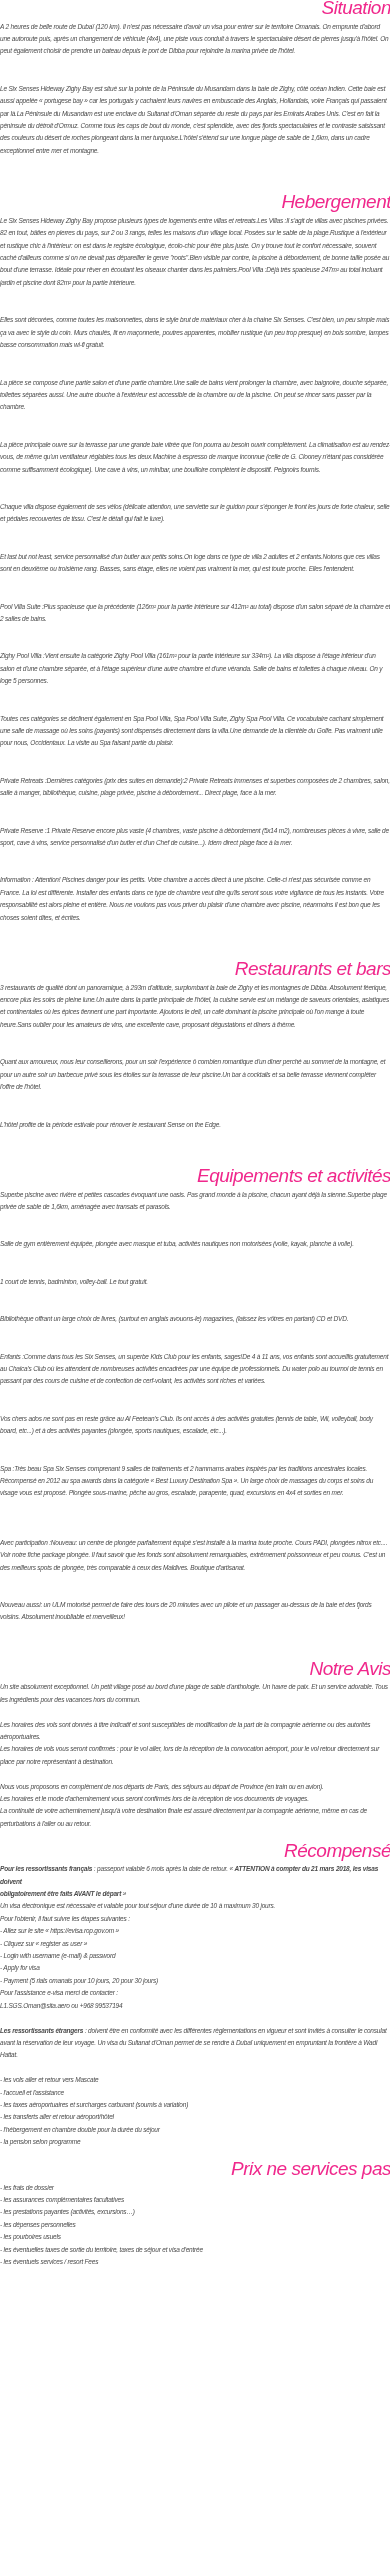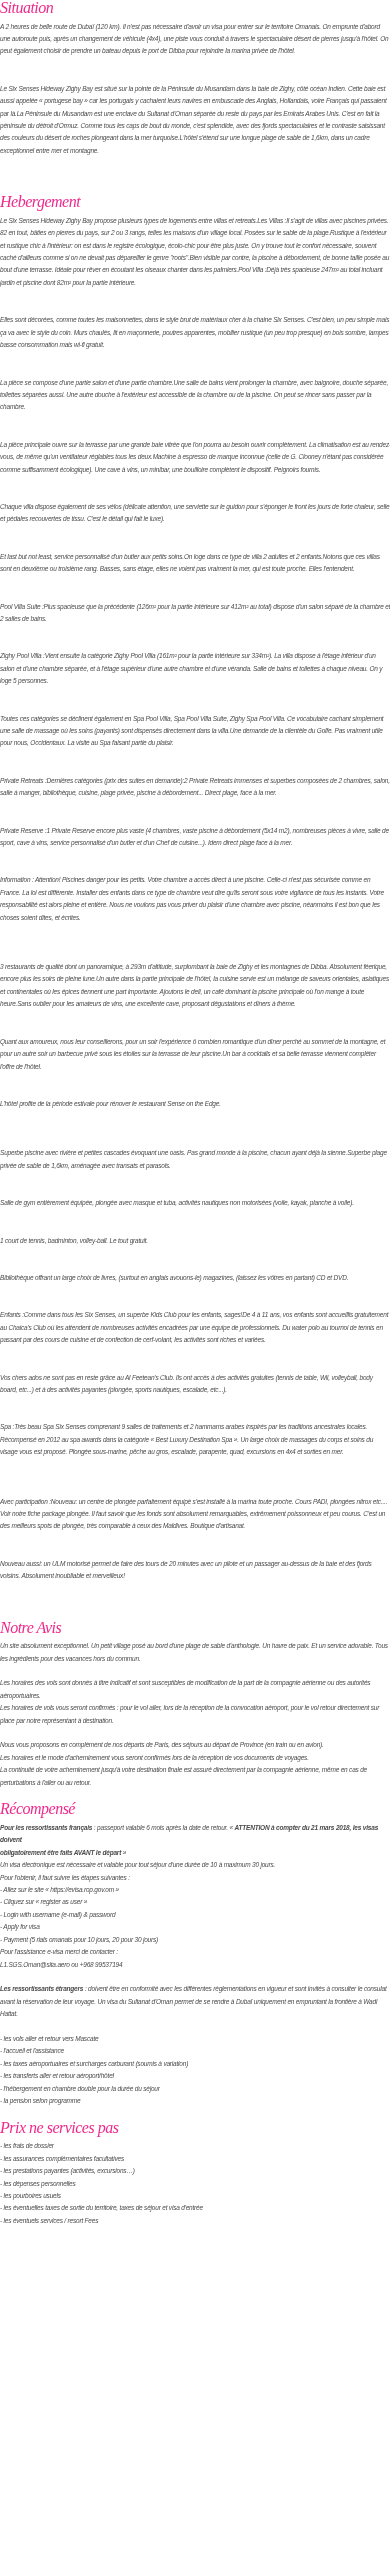--- a/index.html
+++ b/index.html
@@ -3,28 +3,29 @@
 <meta charset="utf-8">
 <style>
   html, body { margin: 0; padding: 0; background: #ffffff; }
   body {
     width: 391px;
     font-family: "Liberation Sans", sans-serif;
     color: #4a4a4a;
   }
   .page { padding: 0 0 0 0; }
   h2.section-title {
-    font-family: Liberation Serif, serif;
+    font-family: Liberation Sans, sans-serif;
     font-style: italic;
     font-weight: normal;
     color: #f0288c;
-    font-size: 16px;
+    font-size: 19px;
     letter-spacing: -0.5px;
     margin: 0 0 4.1px 0;
     line-height: 16.5px;
+    text-align: right;
   }
   p.para {
     font-style: italic;
     font-size: 6.5px;
     line-height: 12.4px;
     letter-spacing: -0.2px;
     margin: 0;
     color: #4a4a4a;
   }
   .gap-lg { height: 37px; }
@@ -73,30 +74,32 @@
     <p class="para">Private Retreats :Dernières catégories (prix des suites en demande):2 Private Retreats immenses et superbes composées de 2 chambres, salon, salle à manger, bibliothèque, cuisine, plage privée, piscine à débordement... Direct plage, face à la mer.</p>
     <div class="gap-md"></div>
     <p class="para">Private Reserve :1 Private Reserve encore plus vaste (4 chambres, vaste piscine à débordement (5x14 m2), nombreuses pièces à vivre, salle de sport, cave à vins, service personnalisé d'un butler et d'un Chef de cuisine...). Idem direct plage face à la mer.</p>
     <div class="gap-md"></div>
     <p class="para">Information : Attention! Piscines danger pour les petits. Votre chambre a accès direct à une piscine. Celle-ci n'est pas sécurisée comme en France. La loi est différente. Installer des enfants dans ce type de chambre veut dire qu'ils seront sous votre vigilance de tous les instants. Votre responsabilité est alors pleine et entière. Nous ne voulons pas vous priver du plaisir d'une chambre avec piscine, néanmoins il est bon que les choses soient dites, et écrites.</p>
   </section>
 
   <div class="gap-lg"></div>
 
   <section class="section">
+    <h2 class="section-title">Restaurants et bars</h2>
     <p class="para">3 restaurants de qualité dont un panoramique, à 293m d'altitude, surplombant la baie de Zighy et les montagnes de Dibba. Absolument féerique, encore plus les soirs de pleine lune.Un autre dans la partie principale de l'hôtel, la cuisine servie est un mélange de saveurs orientales, asiatiques et continentales où les épices tiennent une part importante. Ajoutons le deli, un café dominant la piscine principale où l'on mange à toute heure.Sans oublier pour les amateurs de vins, une excellente cave, proposant dégustations et dîners à thème.</p>
     <div class="gap-md"></div>
     <p class="para">Quant aux amoureux, nous leur conseillerons, pour un soir l'expérience ô combien romantique d'un dîner perché au sommet de la montagne, et pour un autre soir un barbecue privé sous les étoiles sur la terrasse de leur piscine.Un bar à cocktails et sa belle terrasse viennent compléter l'offre de l'hôtel.</p>
     <div class="gap-md"></div>
     <p class="para">L'hôtel profite de la période estivale pour rénover le restaurant Sense on the Edge.</p>
   </section>
 
   <div class="gap-lg"></div>
 
   <section class="section">
+    <h2 class="section-title">Equipements et activités</h2>
     <p class="para">Superbe piscine avec rivière et petites cascades évoquant une oasis. Pas grand monde à la piscine, chacun ayant déjà la sienne.Superbe plage privée de sable de 1,6km, aménagée avec transats et parasols.</p>
     <div class="gap-md"></div>
     <p class="para">Salle de gym entièrement équipée, plongée avec masque et tuba, activités nautiques non motorisées (voile, kayak, planche à voile).</p>
     <div class="gap-md"></div>
     <p class="para">1 court de tennis, badminton, volley-ball. Le tout gratuit.</p>
     <div class="gap-md"></div>
     <p class="para">Bibliothèque offrant un large choix de livres, (surtout en anglais avouons-le) magazines, (laissez les vôtres en partant) CD et DVD.</p>
     <div class="gap-md"></div>
     <p class="para">Enfants :Comme dans tous les Six Senses, un superbe Kids Club pour les enfants, sages!De 4 à 11 ans, vos enfants sont accueillis gratuitement au Chaica's Club où les attendent de nombreuses activités encadrées par une équipe de professionnels. Du water polo au tournoi de tennis en passant par des cours de cuisine et de confection de cerf-volant, les activités sont riches et variées.</p>
     <div class="gap-md"></div>

